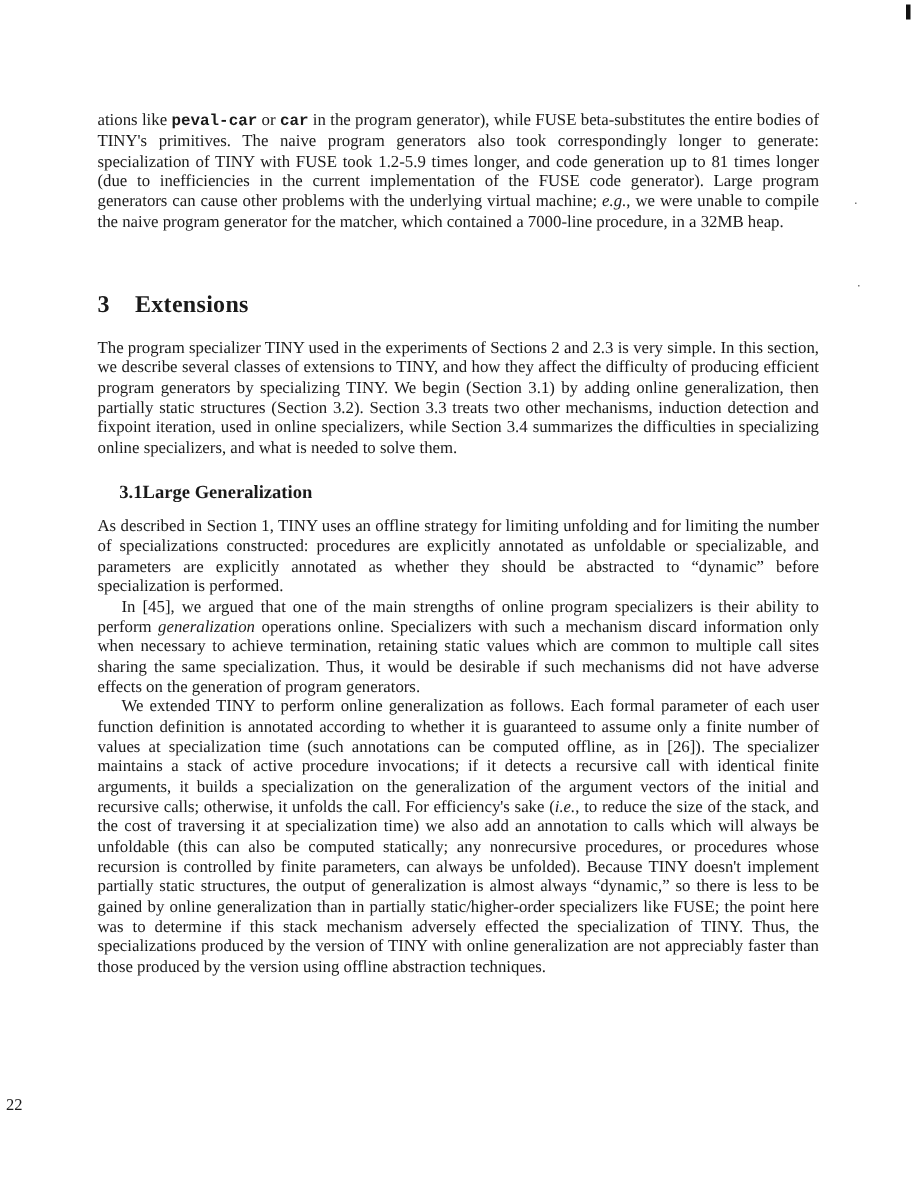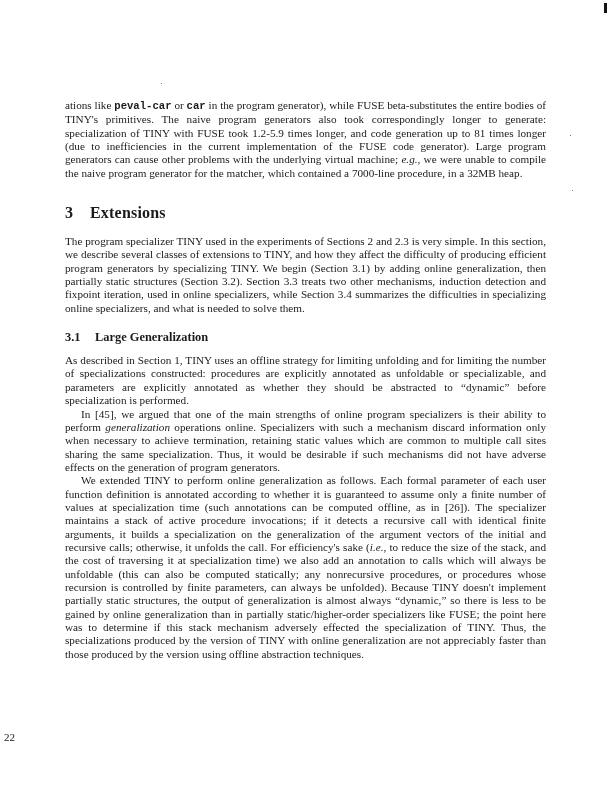--- a/index.html
+++ b/index.html
@@ -11,52 +11,52 @@
       width: 612px;
       height: 791px;
       position: relative;
       overflow: hidden;
       font-family: "Liberation Serif", "DejaVu Serif", serif;
       color: #1a1a1a;
     }
     .page {
       position: absolute;
       left: 65px;
-      top: 99px;
+      top: 74px;
       width: 481px;
     }
     p {
       margin: 0;
       font-size: 11.2px;
       line-height: 13.35px;
       text-align: justify;
       hyphens: none;
     }
     p.indent { text-indent: 16px; }
     code, .tt {
       font-family: "Liberation Mono", "DejaVu Sans Mono", monospace;
       font-size: 10.6px;
       font-weight: bold;
     }
     em { font-style: italic; }
     h2.section {
-      margin: 24px 0 13px 0;
+      margin: 40px 0 13px 0;
       font-size: 16px;
       font-weight: bold;
       line-height: 18px;
       letter-spacing: 0.2px;
     }
     h2.section .num { display: inline-block; width: 25px; }
     h3.subsection {
       margin: 15px 0 10px 0;
       font-size: 12.4px;
       font-weight: bold;
       line-height: 14px;
     }
-    h3.subsection .num { display: inline-block; width: 30px; }
+    h3.subsection .num { display: inline-block; width: 30px; text-align: right; }
     .page-number {
       position: absolute;
       left: 4px;
       width: 612px;
       top: 731px;
       text-align: left;
       font-size: 11px;
     }
     .scan-mark {
       position: absolute;

